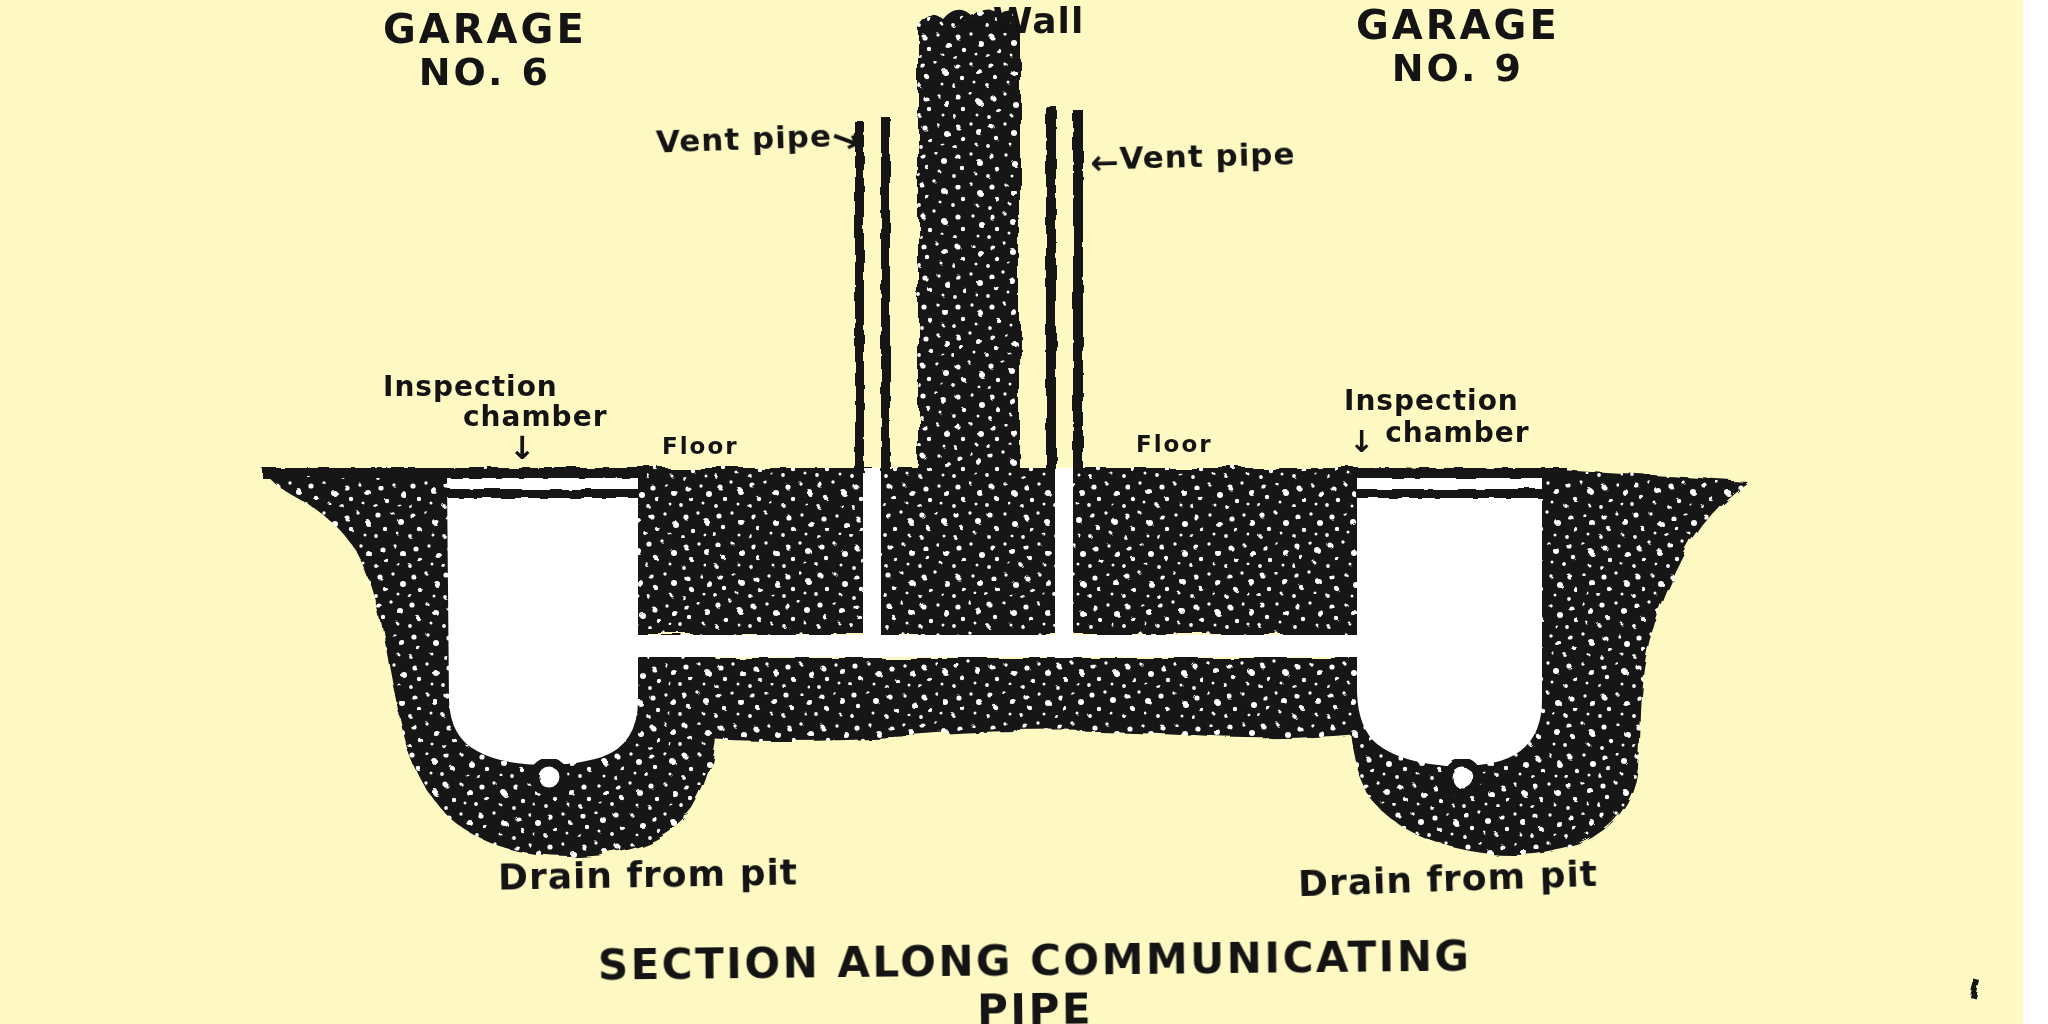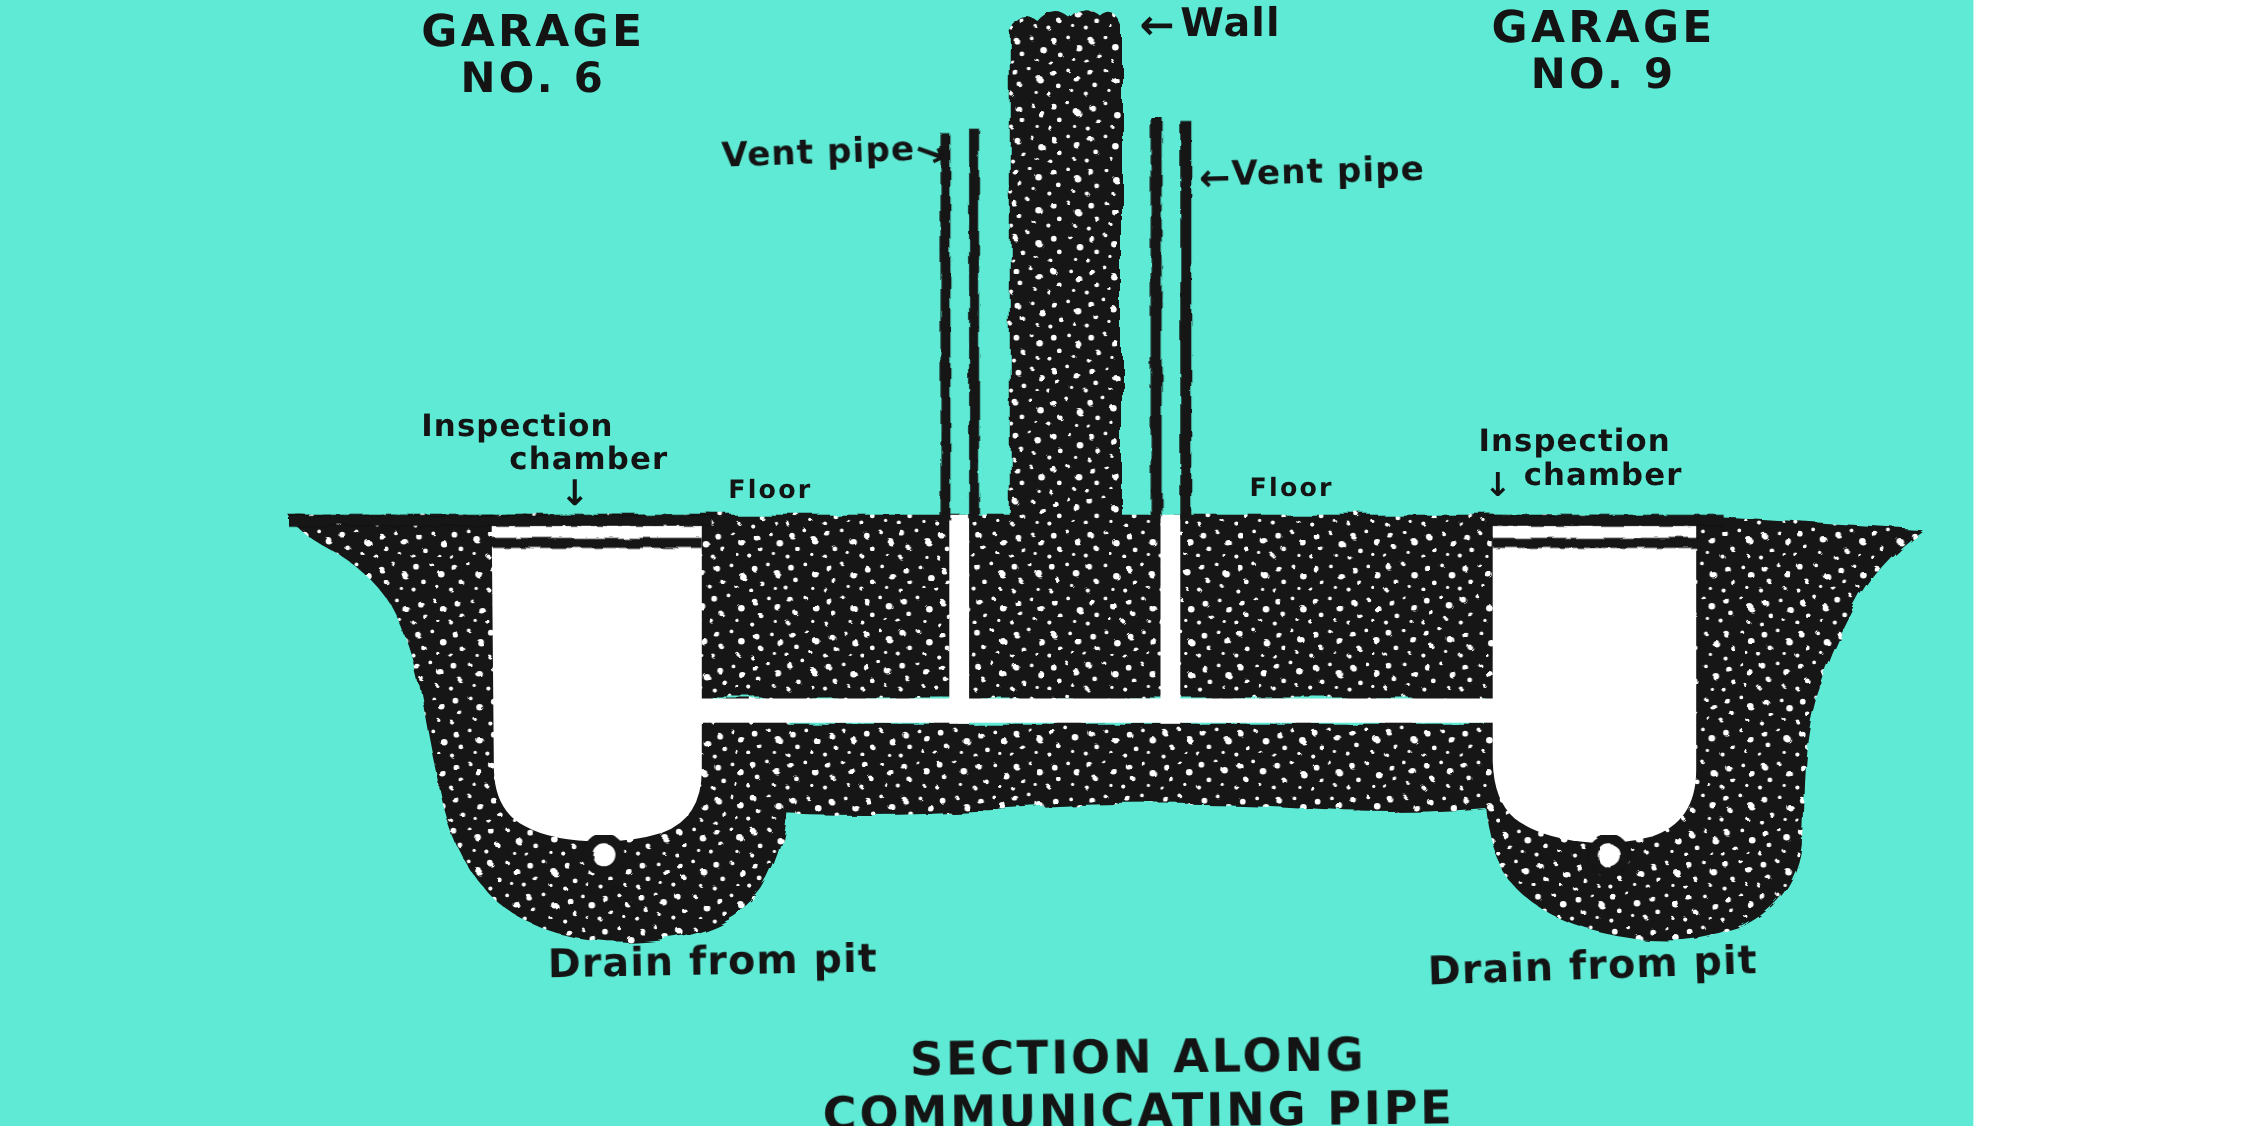--- a/index.html
+++ b/index.html
@@ -1,28 +1,28 @@
 <!DOCTYPE html>
 <html><head>
 <meta charset="utf-8">
 <style>
   html,body{margin:0;padding:0;background:#ffffff;}
   #stage{
-    position:relative;width:1794px;height:1024px;background:#5eead4;
+    position:relative;width:2023px;height:1024px;background:#fef9c3;
     font-family:"DejaVu Sans", sans-serif;color:#141414;overflow:hidden;
   }
   #drawing{position:absolute;left:0;top:0;width:2048px;height:1024px;}
   .lbl{
     position:absolute;font-weight:700;line-height:1.06;white-space:nowrap;
     color:#141414;letter-spacing:1px;
   }
   .center{text-align:center;}
   .garage{font-size:40px;letter-spacing:3px;}
   .garage .l2{font-size:38px;}
-  .walllbl{font-size:36px;top:2px;left:1036px;}
+  .walllbl{font-size:36px;top:2px;left:956px;}
   .walllbl .arr{font-size:38px;vertical-align:-2px;margin-right:4px;}
   .vent{font-size:31px;}
   .vent .arr{display:inline-block;font-size:34px;vertical-align:-5px;}
   .insp{font-size:28px;letter-spacing:1px;}
   .insp .l2{display:block;margin-left:80px;}
   .insp .downarr{position:absolute;font-size:32px;font-weight:700;}
   .insp2 .l1{display:block;margin-left:14px;}
   .insp2 .l2{display:block;margin-left:19px;}
   .insp2 .downarr2{display:inline-block;transform:translateY(10px);margin-right:10px;font-size:30px;}
   .floorlbl{font-size:23px;letter-spacing:2px;}

